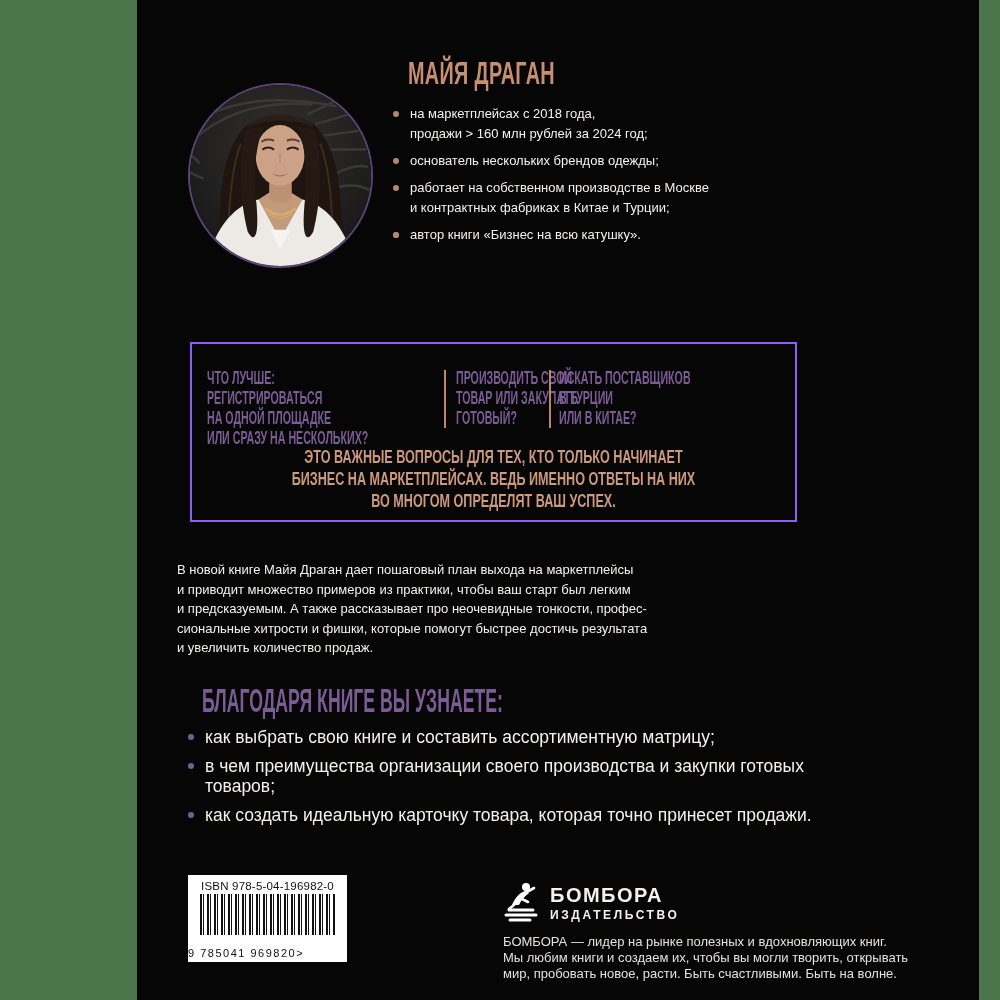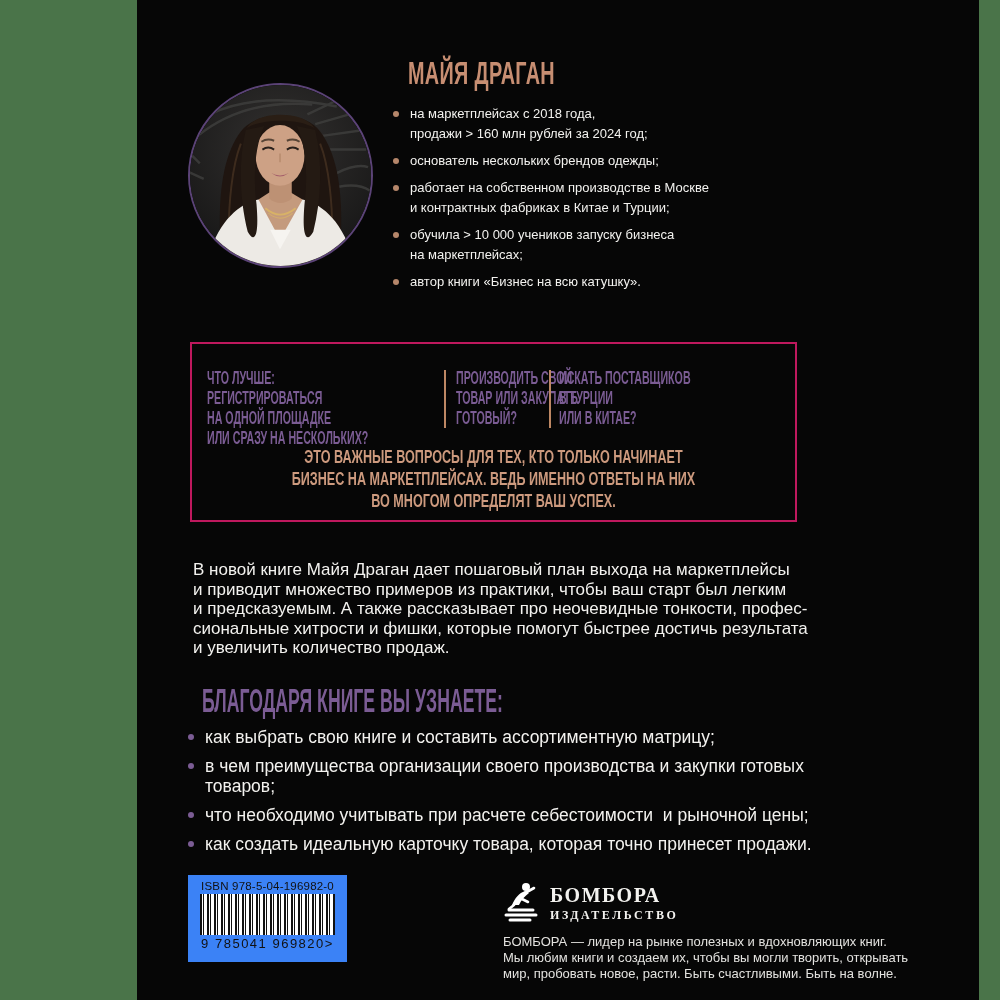--- a/index.html
+++ b/index.html
@@ -20,57 +20,57 @@
   .author-name { color:#c78e72; font-size:32px; line-height:34px; font-weight:bold;
                  letter-spacing:.5px; margin-left:15px; transform:scaleX(.62); transform-origin:0 50%; white-space:nowrap; }
   .fact-list { list-style:none; margin-top:14px; }
   .fact-list li { position:relative; padding-left:17px; margin-bottom:7px;
                   font-size:13px; line-height:20px; }
   .dot { position:absolute; left:0; top:7px; width:6px; height:6px; border-radius:50%; background:#b5866a; }
   .dot.purple { background:#7b5c94; }
 
   
   .qbox { position:absolute; left:53px; top:342px; width:607px; height:180px;
-          border:2px solid #be185d; }
+          border:2px solid #8b5cf6; }
   .qcols { position:absolute; left:0; top:24px; width:100%; height:64px; }
   .qcol { position:absolute; color:#7b5c94; font-weight:bold; font-size:19px; line-height:20px;
           transform:scaleX(.56); transform-origin:0 0; }
   .qcol.q1 { left:15px; width:330px; }
   .qcol.q2 { left:264px; width:250px; }
   .qcol.q3 { left:367px; width:250px; }
   .qdivider { position:absolute; top:2px; width:2px; height:58px; background:#bd8763; }
   .qdivider.d1 { left:252px; }
   .qdivider.d2 { left:357px; }
   .statement { position:absolute; left:0; top:102px; width:100%; text-align:center;
                color:#cd9a7e; font-weight:bold; font-size:17.5px; line-height:22px;
                transform:scaleX(.72); transform-origin:50% 0; }
 
   
-  .description { position:absolute; left:56px; top:560px; width:665px;
-                 font-size:17px; line-height:19.5px; }
+  .description { position:absolute; left:40px; top:560px; width:665px;
+                 font-size:13px; line-height:19.5px; }
 
   
   .benefits { position:absolute; left:48px; top:682px; width:675px; }
   .benefits-heading { color:#7b5c94; font-size:34px; line-height:36px; font-weight:bold;
                       margin-left:17px; transform:scaleX(.52); transform-origin:0 50%; white-space:nowrap; }
   .benefit-list { list-style:none; margin-top:9px; }
   .benefit-list li { position:relative; padding-left:20px; margin-bottom:9px;
                      font-size:17.5px; line-height:20px; }
   .benefit-list .dot { left:3px; }
 
   
   .barcode { position:absolute; left:51px; top:875px; width:159px; height:87px;
-             background:#3b82f6; color:#111; padding-top:5px; }
+             background:#ffffff; color:#111; padding-top:5px; }
   .isbn { font-size:11.5px; text-align:center; letter-spacing:.2px; }
   .bars { height:41px; margin:2px 12px 0;
           background:repeating-linear-gradient(90deg,#111 0 2px,#fff 2px 3px,#111 3px 4px,#fff 4px 7px,#111 7px 9px,#fff 9px 10px,#111 10px 11px,#fff 11px 14px); }
-  .digits { font-size:13px; text-align:center; letter-spacing:1.5px; margin-top:1px; }
+  .digits { font-size:11px; letter-spacing:1.5px; margin-top:12px; }
 
   .publisher { position:absolute; left:366px; top:882px; width:485px; }
-  .logo-row { display:flex; align-items:center; gap:11px;font-family:Liberation Serif, serif; }
+  .logo-row { display:flex; align-items:center; gap:11px; }
   .logo-icon svg { display:block; }
   .pub-name { font-size:20px; font-weight:bold; letter-spacing:1.5px; line-height:22px; }
   .pub-sub { font-size:12px; font-weight:bold; letter-spacing:2.6px; margin-top:2px; }
   .pub-text { margin-top:10px; font-size:13px; line-height:16px; color:#e3e2df; }
 </style>
 </head>
 <body>
 
 <div class="cover">
 
@@ -111,22 +111,21 @@
   </div>
 
   <div class="author-info">
     <h1 class="author-name">МАЙЯ ДРАГАН</h1>
     <ul class="fact-list">
       <li><span class="dot"></span><span class="pre">на маркетплейсах с 2018 года,
 продажи &gt; 160 млн рублей за 2024 год;</span></li>
       <li><span class="dot"></span><span class="pre">основатель нескольких брендов одежды;</span></li>
       <li><span class="dot"></span><span class="pre">работает на собственном производстве в Москве
 и контрактных фабриках в Китае и Турции;</span></li>
-      <li><span class="dot"></span><span class="pre">обучила &gt; 10 000 учеников запуску бизнеса
-на маркетплейсах;</span></li>
+      <li><span class="dot"></span></li>
       <li><span class="dot"></span><span class="pre">автор книги «Бизнес на всю катушку».</span></li>
     </ul>
   </div>
 
   <div class="qbox">
     <div class="qcols">
       <div class="qcol q1 pre">ЧТО ЛУЧШЕ: РЕГИСТРИРОВАТЬСЯ
 НА ОДНОЙ ПЛОЩАДКЕ
 ИЛИ СРАЗУ НА НЕСКОЛЬКИХ?</div>
       <div class="qdivider d1"></div>
@@ -148,21 +147,20 @@
 и предсказуемым. А также рассказывает про неочевидные тонкости, профес-
 сиональные хитрости и фишки, которые помогут быстрее достичь результата
 и увеличить количество продаж.</p>
 
   <div class="benefits">
     <h2 class="benefits-heading">БЛАГОДАРЯ КНИГЕ ВЫ УЗНАЕТЕ:</h2>
     <ul class="benefit-list">
       <li><span class="dot purple"></span><span class="pre">как выбрать свою книге и составить ассортиментную матрицу;</span></li>
       <li><span class="dot purple"></span><span class="pre">в чем преимущества организации своего производства и закупки готовых
 товаров;</span></li>
-      <li><span class="dot purple"></span><span class="pre">что необходимо учитывать при расчете себестоимости  и рыночной цены;</span></li>
       <li><span class="dot purple"></span><span class="pre">как создать идеальную карточку товара, которая точно принесет продажи.</span></li>
     </ul>
   </div>
 
   <div class="barcode">
     <div class="isbn">ISBN 978-5-04-196982-0</div>
     <div class="bars"></div>
     <div class="digits"><span>9 785041 969820</span><span>&gt;</span></div>
   </div>
 

